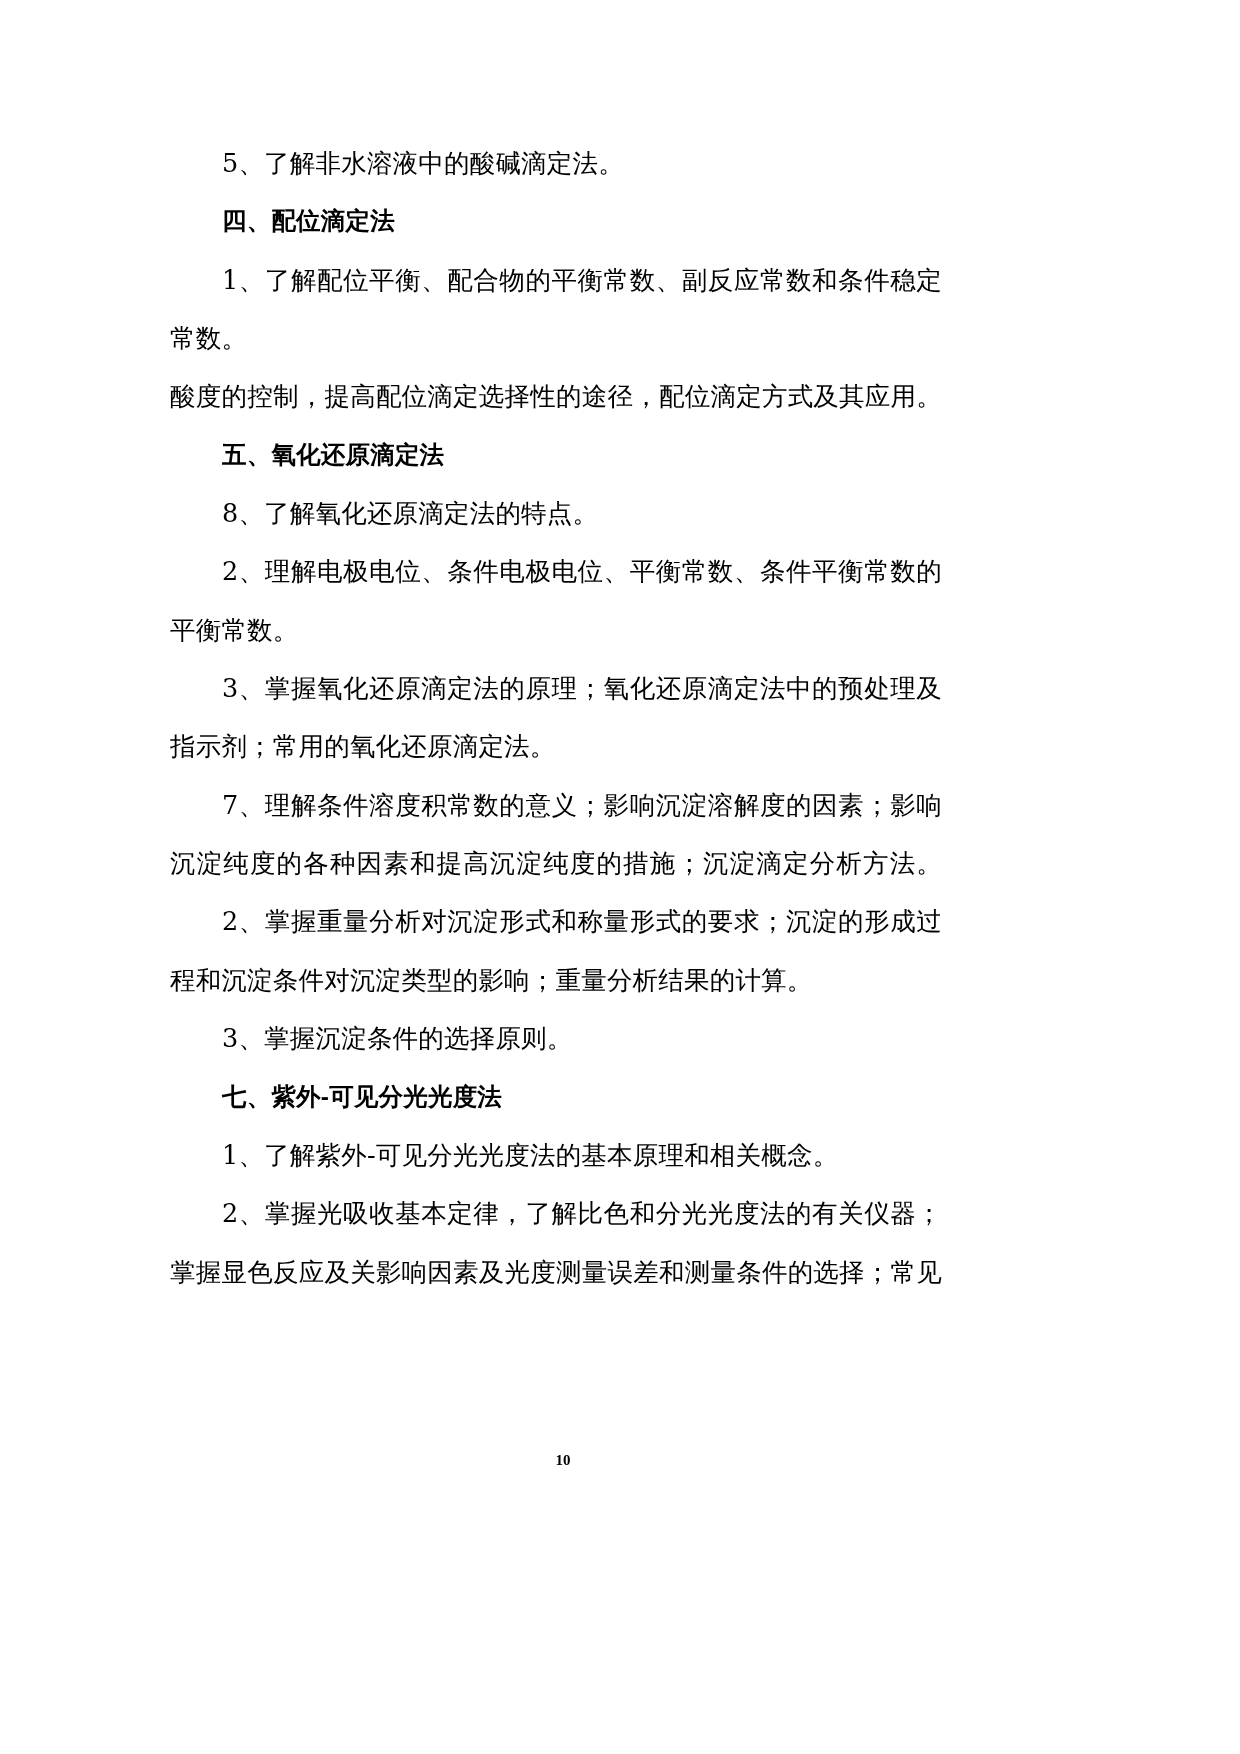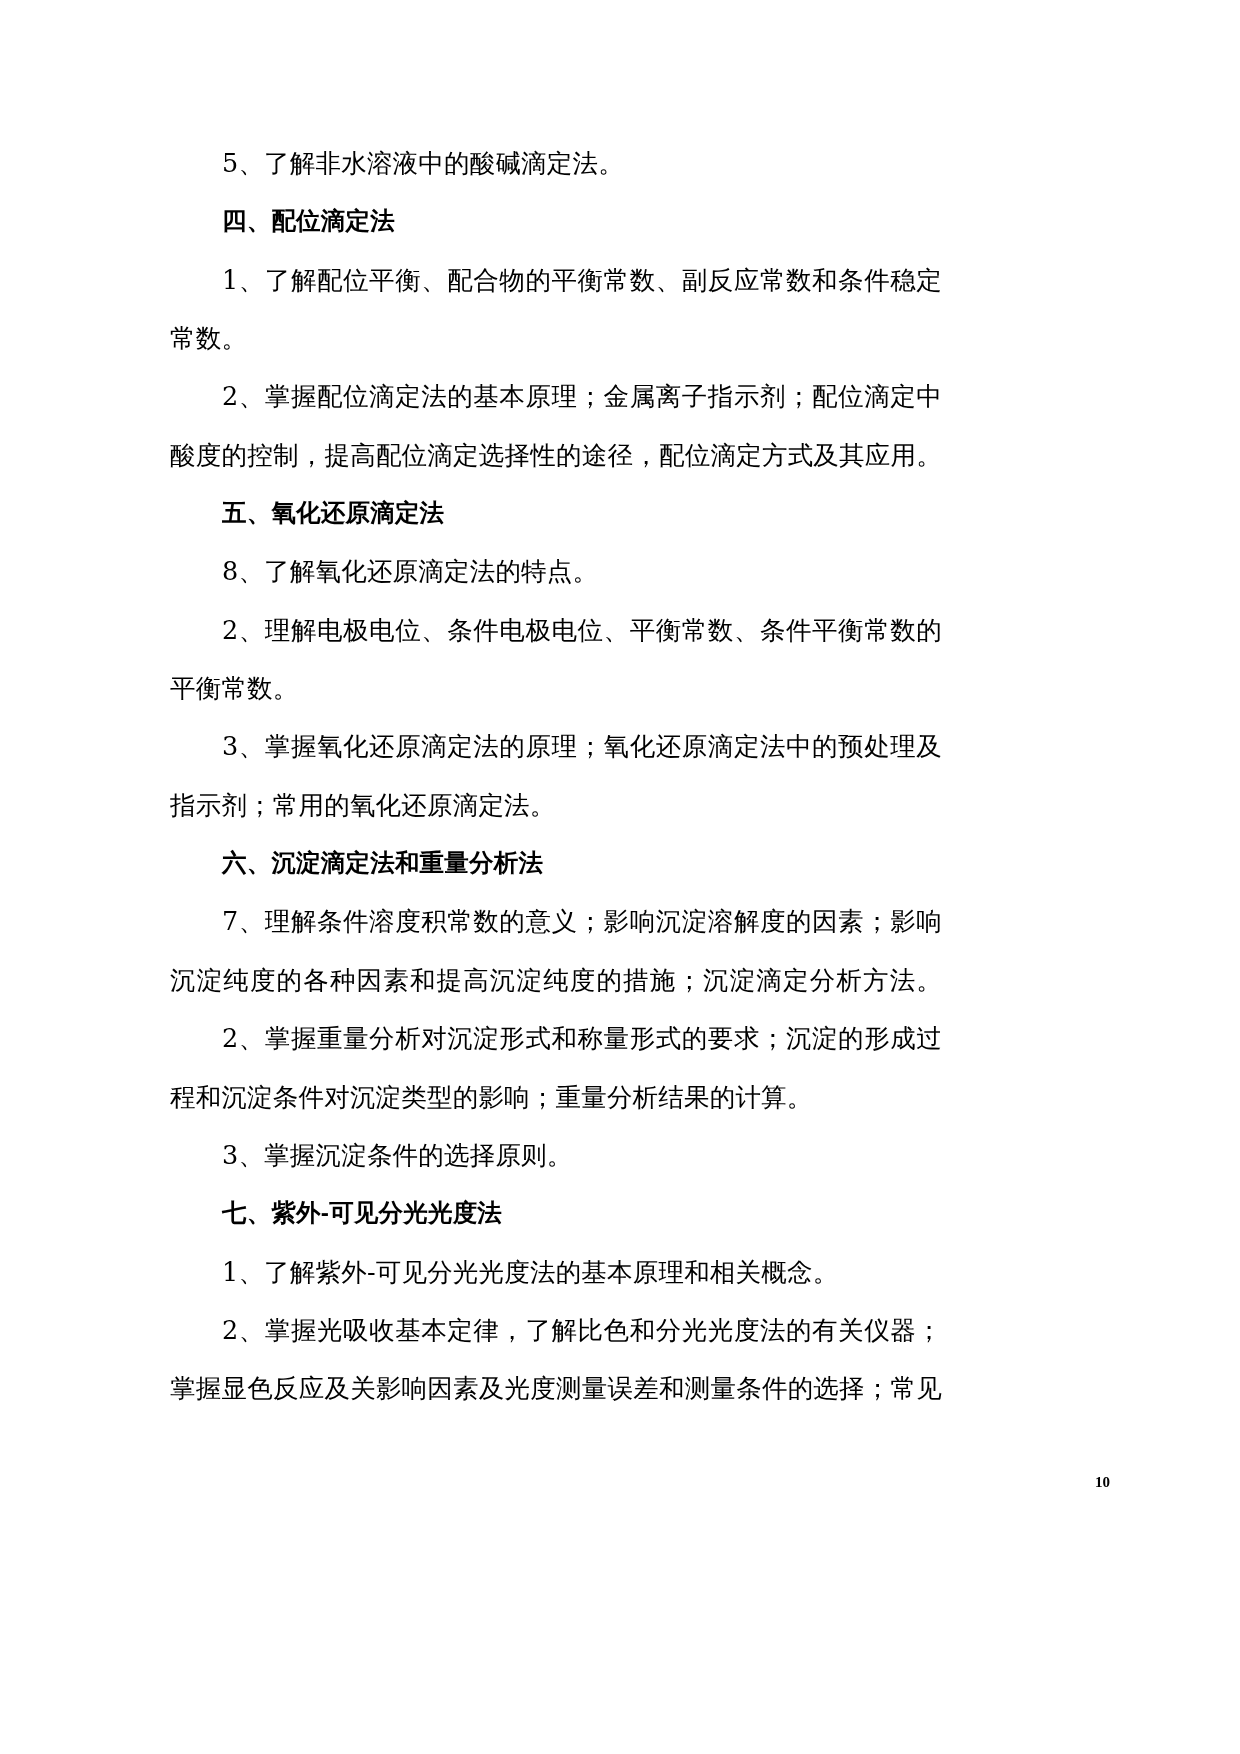--- a/index.html
+++ b/index.html
@@ -5,41 +5,39 @@
   html, body { margin: 0; padding: 0; background: #ffffff; }
   body { width: 1240px; height: 1754px; position: relative; overflow: hidden;
          font-family: "DejaVu Serif", "Liberation Serif", serif; color: #000; }
   .page { position: absolute; left: 0; top: 0; width: 1240px; height: 1754px; }
   .content { position: absolute; left: 170px; top: 138px; width: 772px; }
   .line { height: 58.35px; line-height: 50px; font-size: 25.5px; white-space: nowrap;
           letter-spacing: 0.2px; }
   .line.indent { padding-left: 52px; }
   .line.heading { font-weight: bold; font-family: Liberation Sans, sans-serif; font-size: 24.5px; }
   .justify { text-align: justify; text-align-last: justify; width: 772px; box-sizing: border-box; }
-  .page-number { position: absolute; top: 1452px; left: 0; width: 1110px; text-align: right;
-                 font-size: 15px; font-weight: bold; font-family: "Liberation Serif", serif; margin-top: 22px; }
+  .page-number { position: absolute; top: 1452px; left: 8px; width: 1110px; text-align: center;
+                 font-size: 15px; font-weight: bold; font-family: "Liberation Serif", serif; }
 </style>
 </head>
 <body>
 
 <div class="page">
   <div class="content">
     <div class="line indent">5、了解非水溶液中的酸碱滴定法。</div>
     <div class="line indent heading">四、配位滴定法</div>
     <div class="line indent justify">1、了解配位平衡、配合物的平衡常数、副反应常数和条件稳定</div>
     <div class="line">常数。</div>
-    <div class="line indent justify">2、掌握配位滴定法的基本原理；金属离子指示剂；配位滴定中</div>
     <div class="line justify">酸度的控制，提高配位滴定选择性的途径，配位滴定方式及其应用。</div>
     <div class="line indent heading">五、氧化还原滴定法</div>
     <div class="line indent">8、了解氧化还原滴定法的特点。</div>
     <div class="line indent justify">2、理解电极电位、条件电极电位、平衡常数、条件平衡常数的</div>
     <div class="line">平衡常数。</div>
     <div class="line indent justify">3、掌握氧化还原滴定法的原理；氧化还原滴定法中的预处理及</div>
     <div class="line">指示剂；常用的氧化还原滴定法。</div>
-    <div class="line indent heading">六、沉淀滴定法和重量分析法</div>
     <div class="line indent justify">7、理解条件溶度积常数的意义；影响沉淀溶解度的因素；影响</div>
     <div class="line justify">沉淀纯度的各种因素和提高沉淀纯度的措施；沉淀滴定分析方法。</div>
     <div class="line indent justify">2、掌握重量分析对沉淀形式和称量形式的要求；沉淀的形成过</div>
     <div class="line">程和沉淀条件对沉淀类型的影响；重量分析结果的计算。</div>
     <div class="line indent">3、掌握沉淀条件的选择原则。</div>
     <div class="line indent heading">七、紫外-可见分光光度法</div>
     <div class="line indent">1、了解紫外-可见分光光度法的基本原理和相关概念。</div>
     <div class="line indent justify">2、掌握光吸收基本定律，了解比色和分光光度法的有关仪器；</div>
     <div class="line justify">掌握显色反应及关影响因素及光度测量误差和测量条件的选择；常见</div>
   </div>

